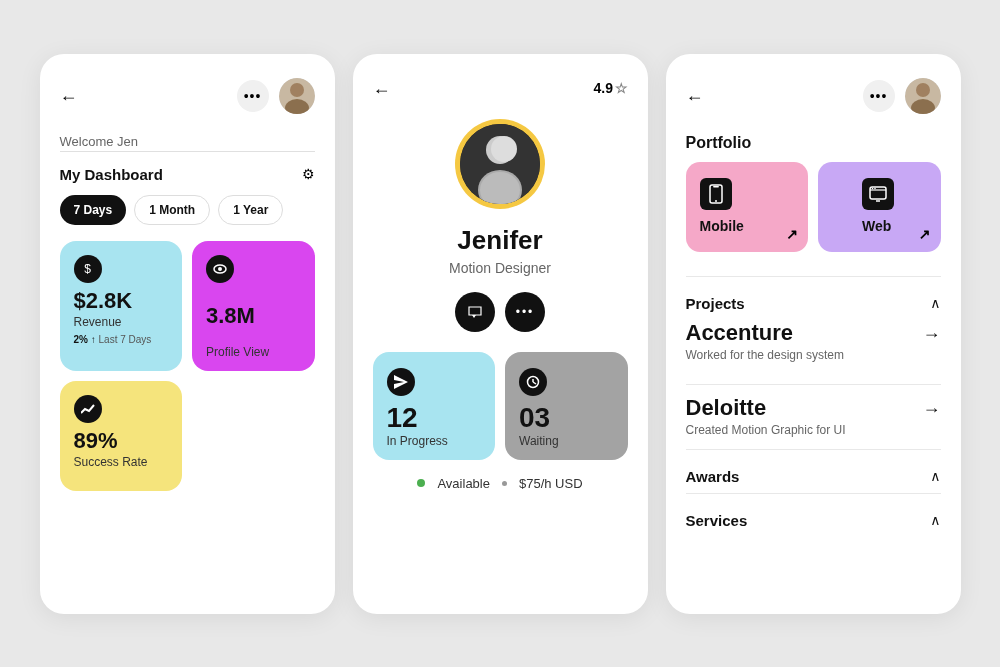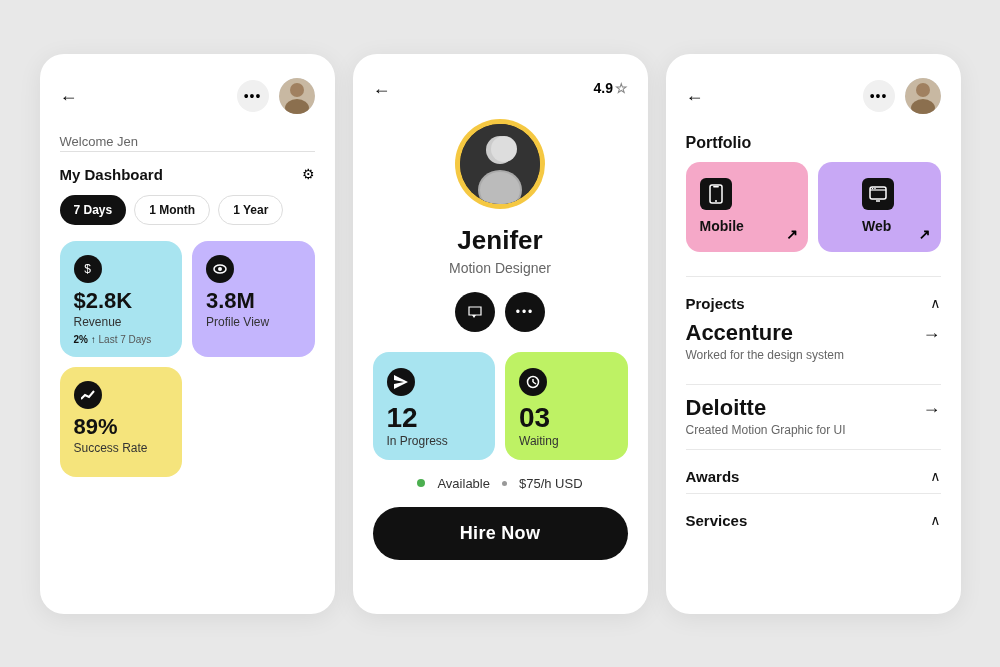--- a/index.html
+++ b/index.html
@@ -141,21 +141,21 @@
       gap: 10px;
     }
     .stat-box {
       border-radius: 16px;
       padding: 14px 14px 12px;
       display: flex;
       flex-direction: column;
       min-height: 110px;
     }
     .stat-box-blue { background: #a8e4f0; }
-    .stat-box-pink { background: #c4b5fd; }
+    .stat-box-pink { background: #d946ef; gap: 15px; }
     .stat-box-yellow { background: #f5e47c; }
     .stat-box-purple { background: #d4b8f5; }
     .stat-icon {
       width: 28px;
       height: 28px;
       border-radius: 50%;
       background: #111;
       display: flex;
       align-items: center;
       justify-content: center;
@@ -266,21 +266,21 @@
       width: 100%;
       margin-bottom: 16px;
     }
     .profile-stat-box {
       border-radius: 16px;
       padding: 16px 14px 12px;
       text-align: left;
       min-height: 90px;
     }
     .stat-box-cyan { background: #a8e4f0; }
-    .stat-box-magenta { background: #bef264; }
+    .stat-box-magenta { background: #a3a3a3; }
     .profile-stat-num {
       font-size: 28px;
       font-weight: 800;
       color: #111;
       margin-top: 4px;
     }
     .profile-stat-label {
       font-size: 12px;
       color: #333;
       font-weight: 500;
@@ -536,21 +536,20 @@
         <div class="profile-stat-num">03</div>
         <div class="profile-stat-label">Waiting</div>
       </div>
     </div>
     <div class="availability-row">
       <span class="green-dot"></span>
       <span>Available</span>
       <span class="dot-sep"></span>
       <span>$75/h USD</span>
     </div>
-    <button class="hire-btn">Hire Now</button>
   </div>
 
   <div class="card">
     <div class="top-nav">
       <span class="back-arrow">←</span>
       <div class="top-nav-right">
         <div class="dots-icon">•••</div>
         <div class="avatar">
           <div class="avatar-img">
             <svg viewBox="0 0 36 36" width="36" height="36">

